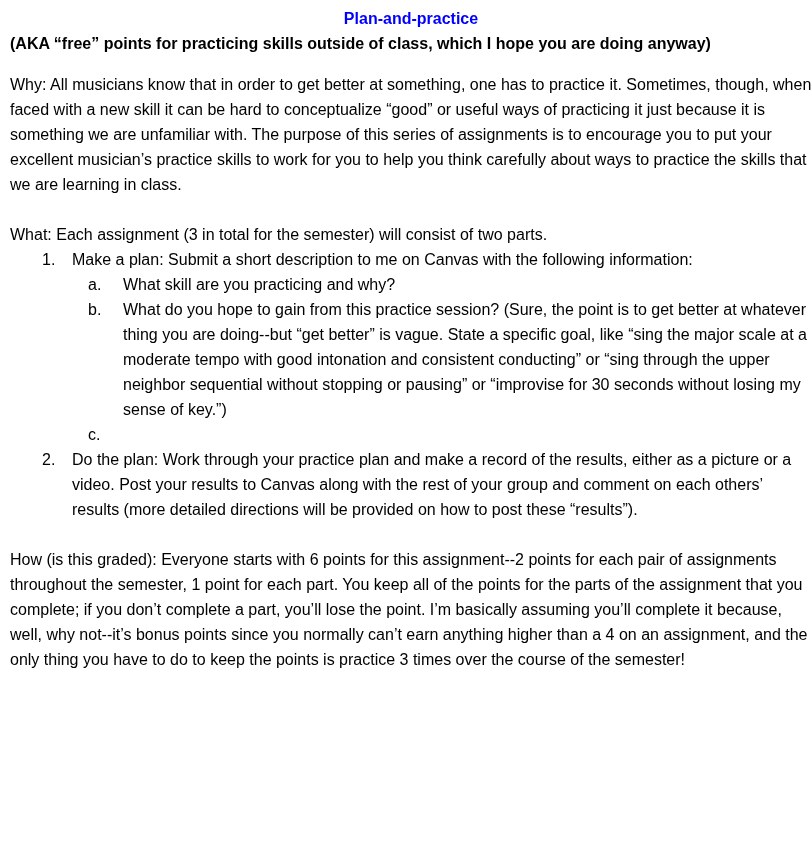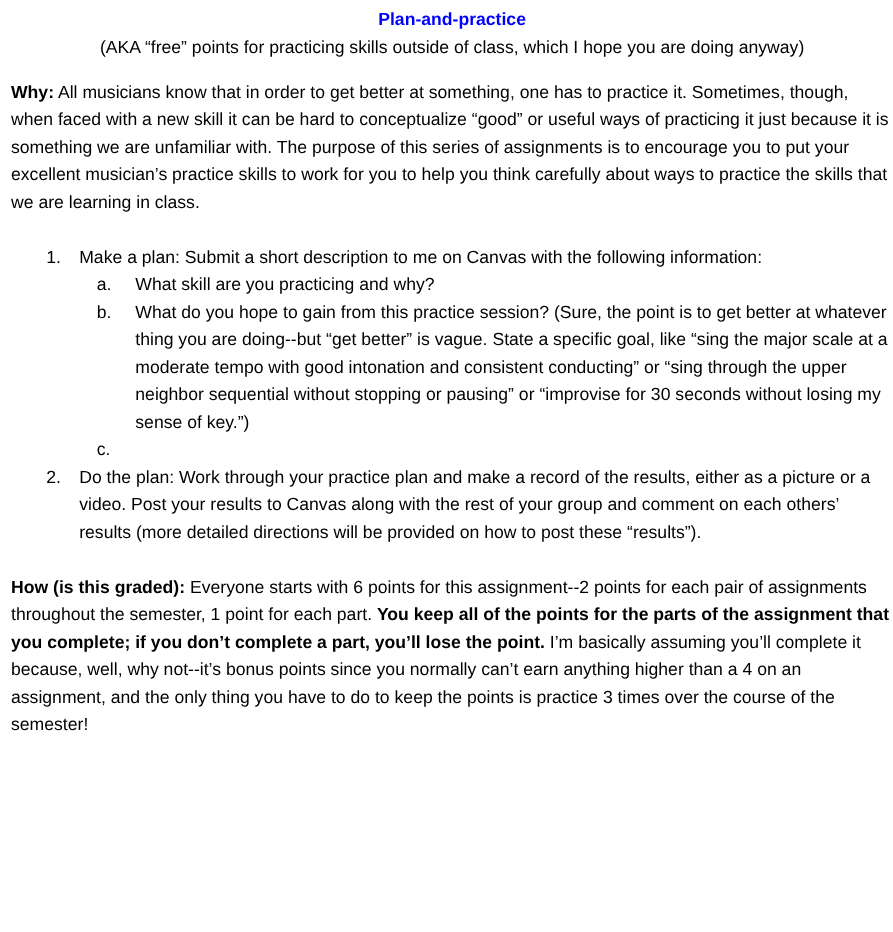--- a/index.html
+++ b/index.html
@@ -23,34 +23,33 @@
   .title {
     margin: 0;
     text-align: center;
     font-weight: bold;
     font-size: 16px;
     line-height: 25px;
     color: #0000ff;
   }
   .subtitle {
     margin: 0 0 16px 0;
-    text-align: center;
-    font-weight: normal;
+    font-weight: bold;
     font-size: 16px;
     line-height: 25px;
     color: #000000;
   }
   .para {
     margin: 0 0 25px 0;
   }
   .para.no-gap {
     margin: 0;
   }
   .bold {
-    font-weight: bold;
+    font-weight: normal;
   }
   .list {
     margin: 0 0 25px 0;
   }
   .li-row {
     display: flex;
     align-items: flex-start;
   }
   .li-row.level-1 {
     padding-left: 32px;
@@ -72,20 +71,21 @@
 <body>
 
 <div class="page">
 
   <h1 class="title">Plan-and-practice</h1>
 
   <h2 class="subtitle">(AKA “free” points for practicing skills outside of class, which I hope you are doing anyway)</h2>
 
   <p class="para"><span class="bold">Why:</span><span> All musicians know that in order to get better at something, one has to practice it. Sometimes, though, when faced with a new skill it can be hard to conceptualize “good” or useful ways of practicing it just because it is something we are unfamiliar with. The purpose of this series of assignments is to encourage you to put your excellent musician’s practice skills to work for you to help you think carefully about ways to practice the skills that we are learning in class.</span></p>
 
+  <p class="para no-gap"><span class="bold">What:</span><span> Each assignment (3 in total for the semester) will consist of two parts.</span></p>
 
   <div class="list">
 
     <div class="li-row level-1">
       <span class="marker">1.</span>
       <span class="li-text">Make a plan: Submit a short description to me on Canvas with the following information:</span>
     </div>
 
     <div class="li-row level-2">
       <span class="marker">a.</span>

